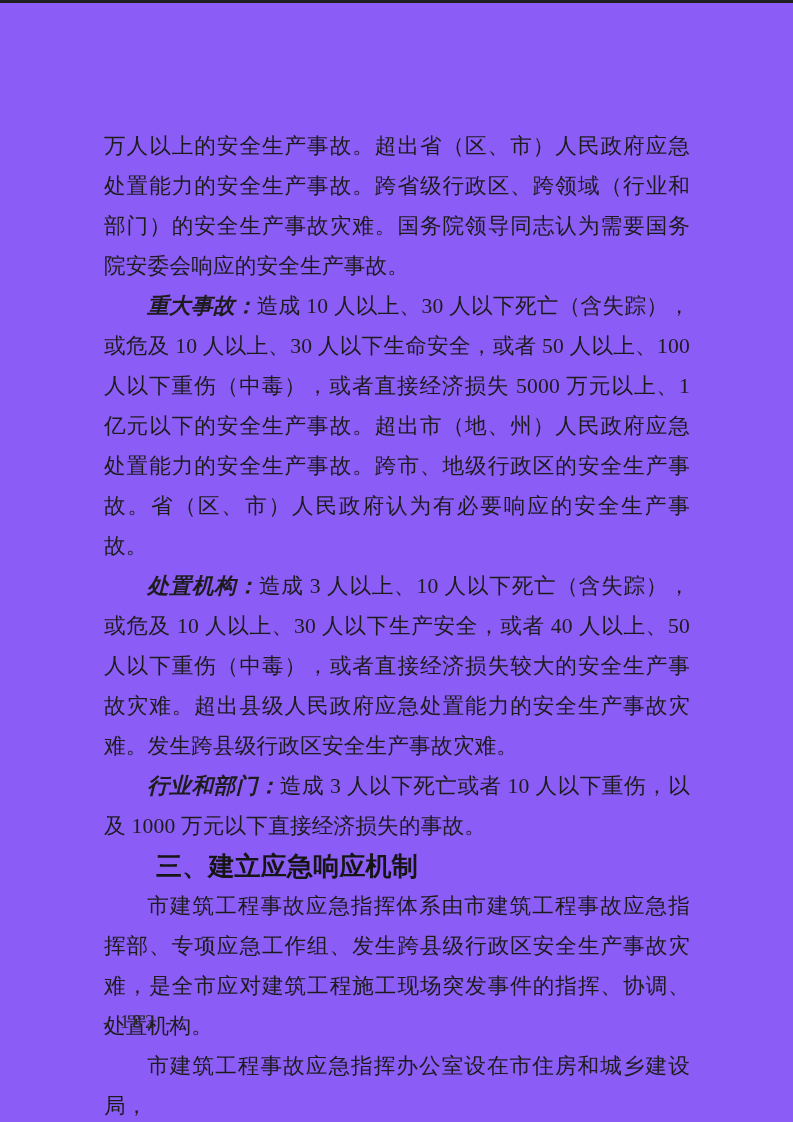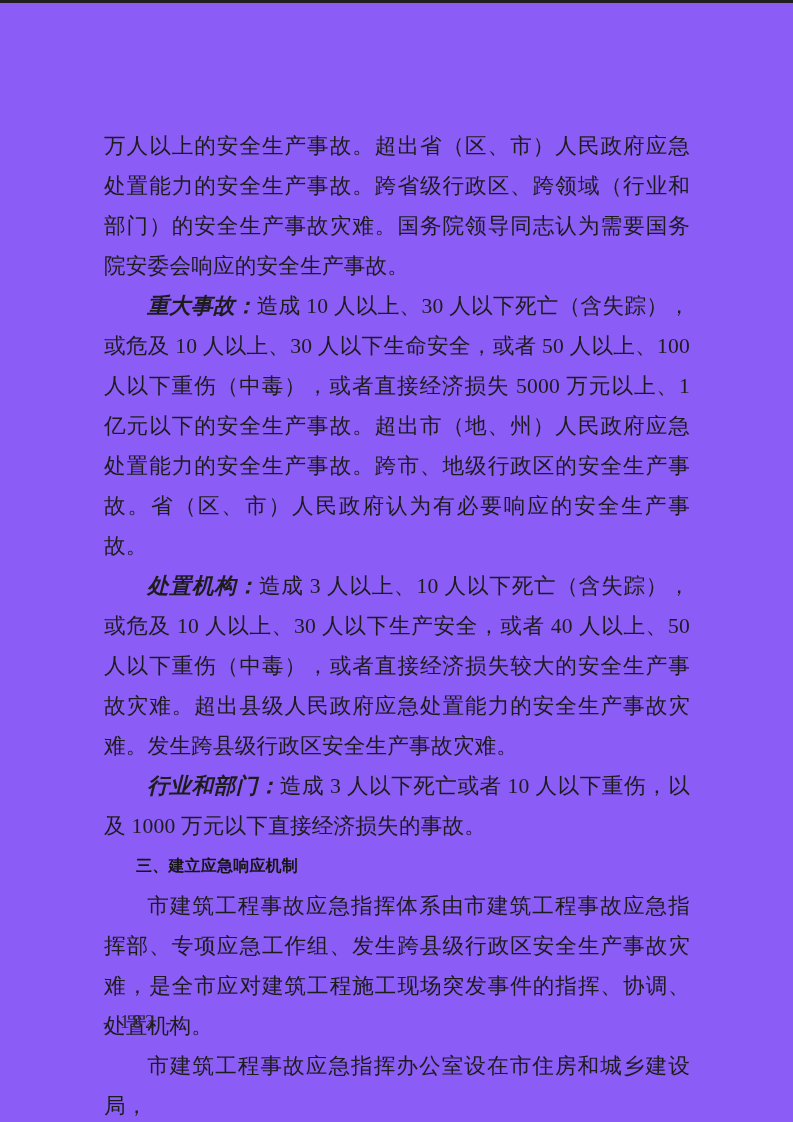--- a/index.html
+++ b/index.html
@@ -34,21 +34,21 @@
     text-align: justify;
     text-justify: inter-character;
     letter-spacing: 0.2px;
   }
   .para { text-indent: 2em; }
   .para.no-indent { text-indent: 0; }
   .lead { font-weight: bold; font-style: italic; }
   .heading {
     font-family: "Liberation Sans", "DejaVu Sans", sans-serif;
     font-weight: bold;
-    font-size: 16px;
+    font-size: 26px;
     line-height: 40px;
     text-indent: 2em;
     color: #151515;
     text-align: left;
   }
   .page-number {
     position: absolute;
     left: 103px;
     top: 1008px;
     font-size: 19px;

